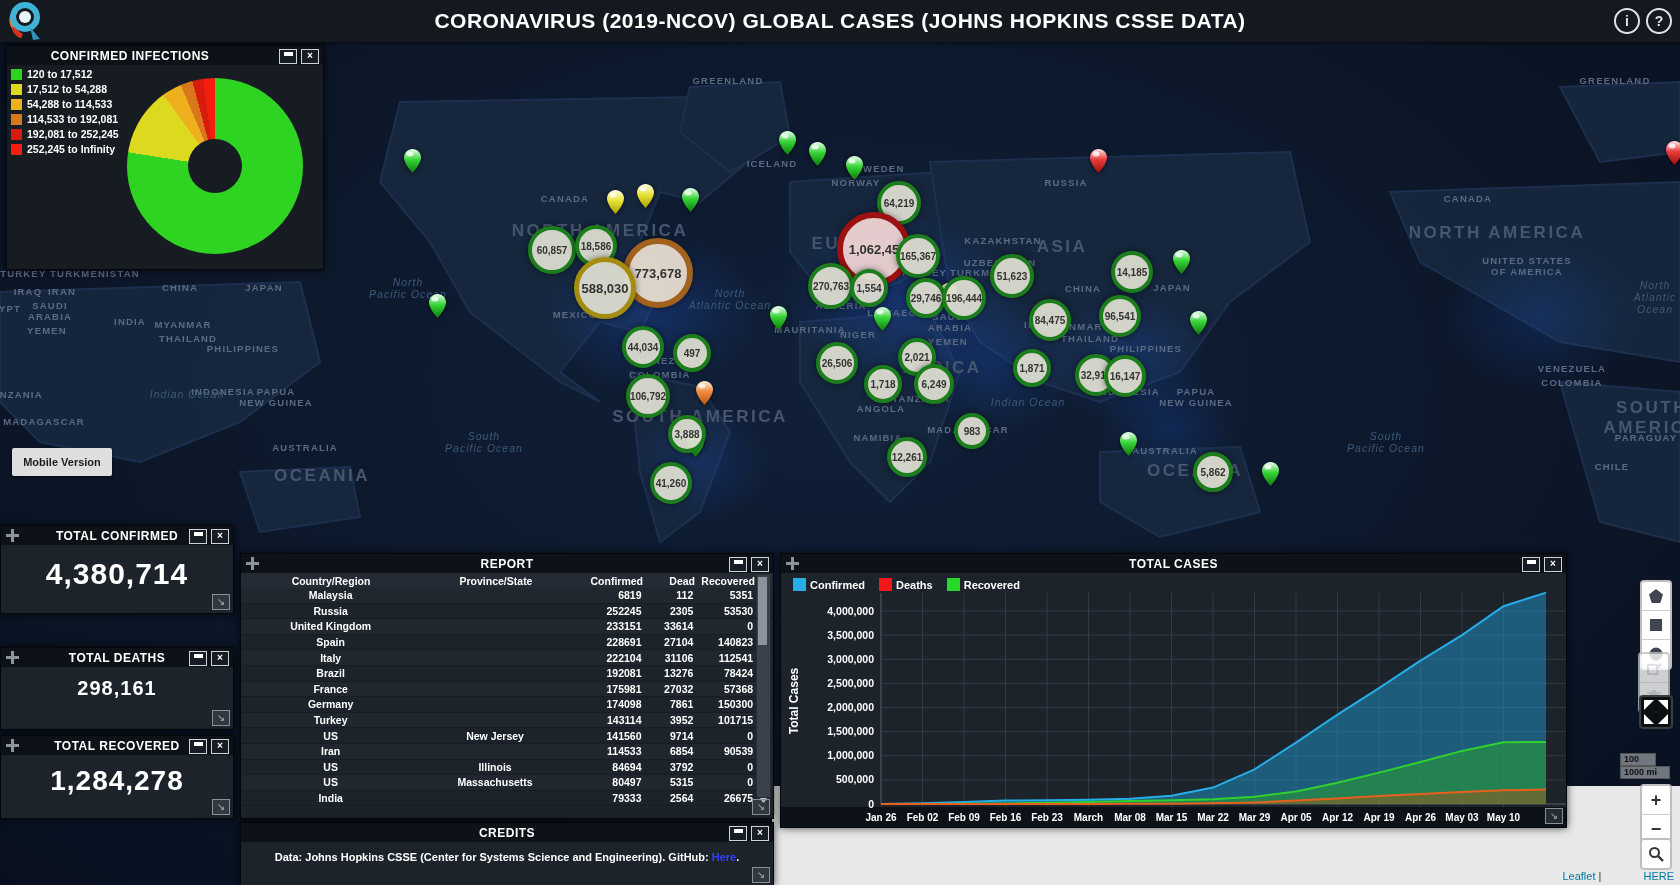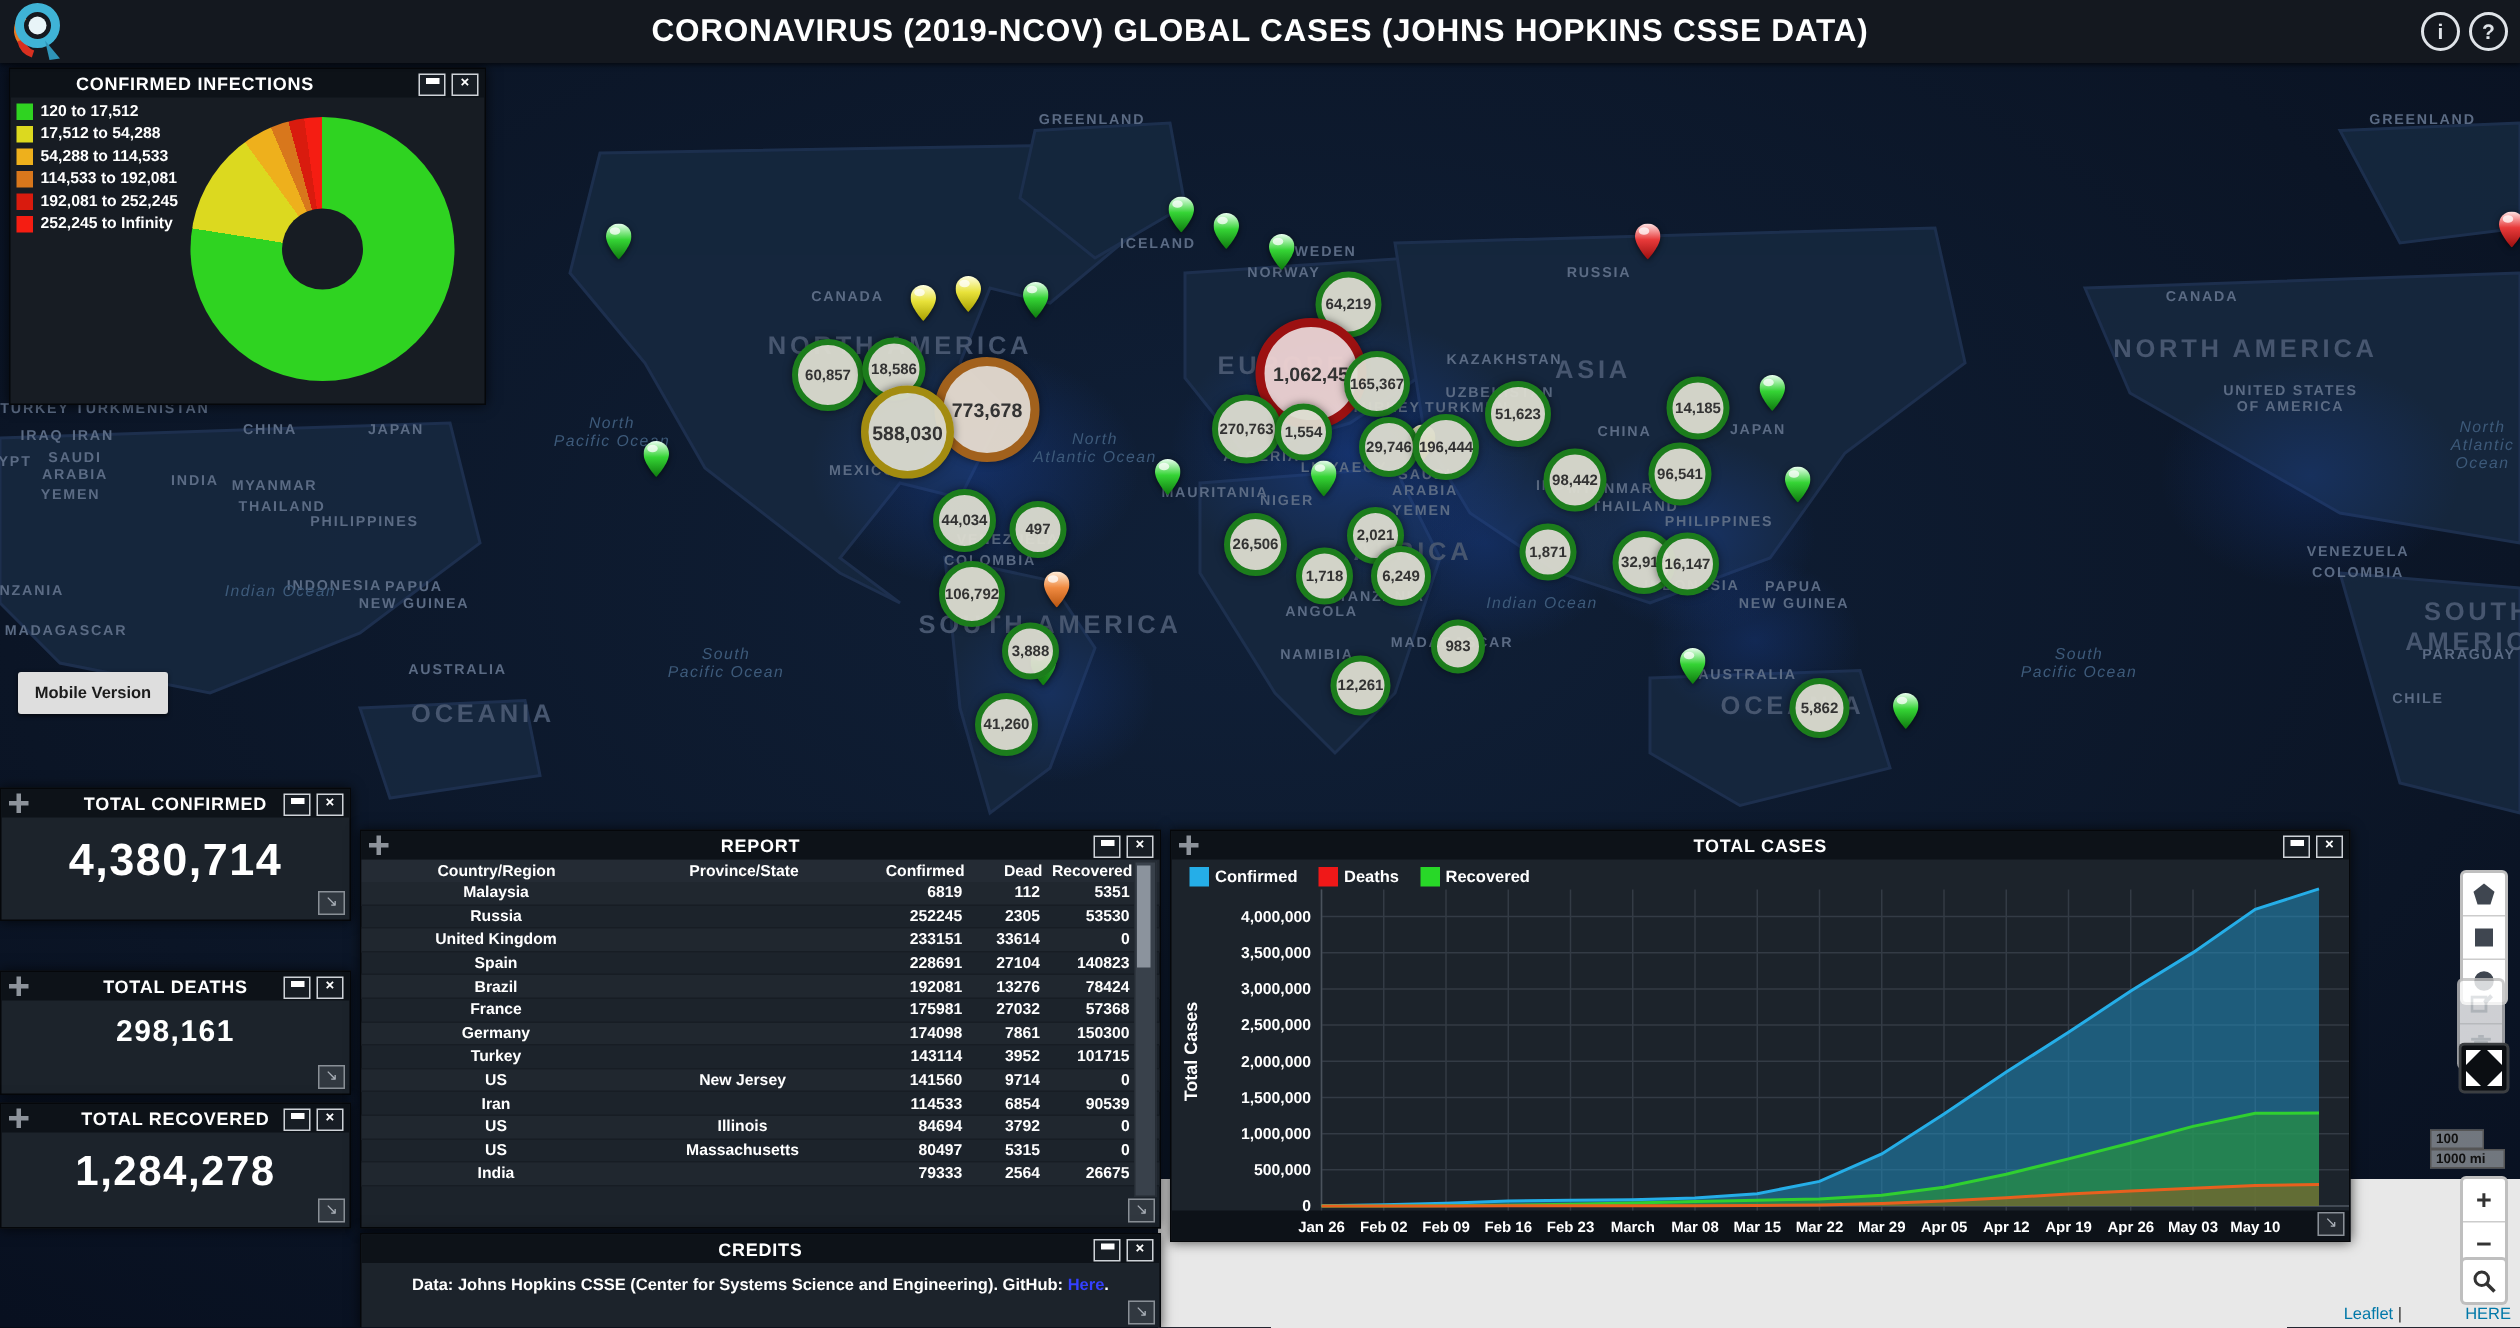--- a/index.html
+++ b/index.html
@@ -312,21 +312,21 @@
         <div class="cluster ring-green" style="width: 30px; height: 30px; left: 668px; top: 373px; font-size: 10px;">3,888</div>
         <div class="cluster ring-green" style="width: 34px; height: 34px; left: 650px; top: 420px; font-size: 10px;">41,260</div>
         <div class="cluster ring-green" style="width: 36px; height: 36px; left: 877px; top: 139px; font-size: 10px;">64,219</div>
         <div class="cluster ring-red" style="width: 62px; height: 62px; left: 837px; top: 170px; font-size: 13px;">1,062,45</div>
         <div class="cluster ring-green" style="width: 36px; height: 36px; left: 896px; top: 192px; font-size: 10px;">165,367</div>
         <div class="cluster ring-green" style="width: 38px; height: 38px; left: 808px; top: 221px; font-size: 10px;">270,763</div>
         <div class="cluster ring-green" style="width: 30px; height: 30px; left: 850px; top: 227px; font-size: 10px;">1,554</div>
         <div class="cluster ring-green" style="width: 32px; height: 32px; left: 906px; top: 236px; font-size: 10px;">29,746</div>
         <div class="cluster ring-green" style="width: 36px; height: 36px; left: 942px; top: 234px; font-size: 10px;">196,444</div>
         <div class="cluster ring-green" style="width: 36px; height: 36px; left: 990px; top: 212px; font-size: 10px;">51,623</div>
-        <div class="cluster ring-green" style="width: 34px; height: 34px; left: 1029px; top: 257px; font-size: 10px;">98,442</div>
+        <div class="cluster ring-green" style="width: 34px; height: 34px; left: 1029px; top: 257px; font-size: 10px;">84,475</div>
         <div class="cluster ring-green" style="width: 34px; height: 34px; left: 1111px; top: 209px; font-size: 10px;">14,185</div>
         <div class="cluster ring-green" style="width: 34px; height: 34px; left: 1099px; top: 253px; font-size: 10px;">96,541</div>
         <div class="cluster ring-green" style="width: 34px; height: 34px; left: 816px; top: 300px; font-size: 10px;">26,506</div>
         <div class="cluster ring-green" style="width: 30px; height: 30px; left: 898px; top: 296px; font-size: 10px;">2,021</div>
         <div class="cluster ring-green" style="width: 30px; height: 30px; left: 864px; top: 323px; font-size: 10px;">1,718</div>
         <div class="cluster ring-green" style="width: 32px; height: 32px; left: 914px; top: 322px; font-size: 10px;">6,249</div>
         <div class="cluster ring-green" style="width: 30px; height: 30px; left: 1013px; top: 307px; font-size: 10px;">1,871</div>
         <div class="cluster ring-green" style="width: 34px; height: 34px; left: 1075px; top: 312px; font-size: 10px;">32,917</div>
         <div class="cluster ring-green" style="width: 34px; height: 34px; left: 1104px; top: 313px; font-size: 10px;">16,147</div>
         <div class="cluster ring-green" style="width: 28px; height: 28px; left: 954px; top: 371px; font-size: 10px;">983</div>
@@ -507,20 +507,30 @@
           <span class="rc6"><svg width="9" height="12" viewBox="0 0 17 24">
               <path d="M8.5 0C3.8 0 0 3.8 0 8.5 0 14.9 8.5 24 8.5 24S17 14.9 17 8.5C17 3.8 13.2 0 8.5 0Z" fill="#c7ccd4" stroke="#7c828a"></path>
             </svg></span>
         </div>
         <div class="rep-row">
           <span class="rc1">Spain</span>
           <span class="rc2"></span>
           <span class="rc3">228691</span>
           <span class="rc4">27104</span>
           <span class="rc5">140823</span>
+          <span class="rc6"><svg width="9" height="12" viewBox="0 0 17 24">
+              <path d="M8.5 0C3.8 0 0 3.8 0 8.5 0 14.9 8.5 24 8.5 24S17 14.9 17 8.5C17 3.8 13.2 0 8.5 0Z" fill="#c7ccd4" stroke="#7c828a"></path>
+            </svg></span>
+        </div>
+        <div class="rep-row">
+          <span class="rc1">Italy</span>
+          <span class="rc2"></span>
+          <span class="rc3">222104</span>
+          <span class="rc4">31106</span>
+          <span class="rc5">112541</span>
           <span class="rc6"><svg width="9" height="12" viewBox="0 0 17 24">
               <path d="M8.5 0C3.8 0 0 3.8 0 8.5 0 14.9 8.5 24 8.5 24S17 14.9 17 8.5C17 3.8 13.2 0 8.5 0Z" fill="#c7ccd4" stroke="#7c828a"></path>
             </svg></span>
         </div>
         <div class="rep-row">
           <span class="rc1">Brazil</span>
           <span class="rc2"></span>
           <span class="rc3">192081</span>
           <span class="rc4">13276</span>
           <span class="rc5">78424</span>

